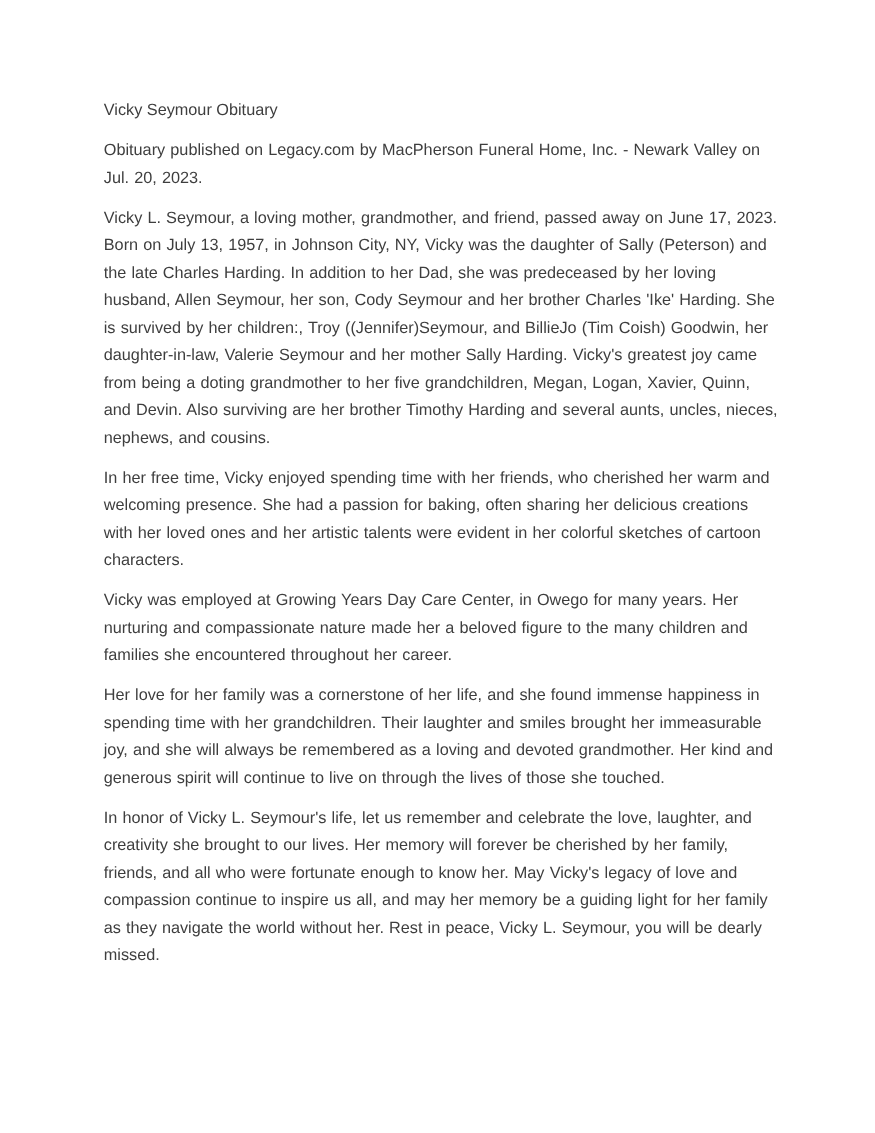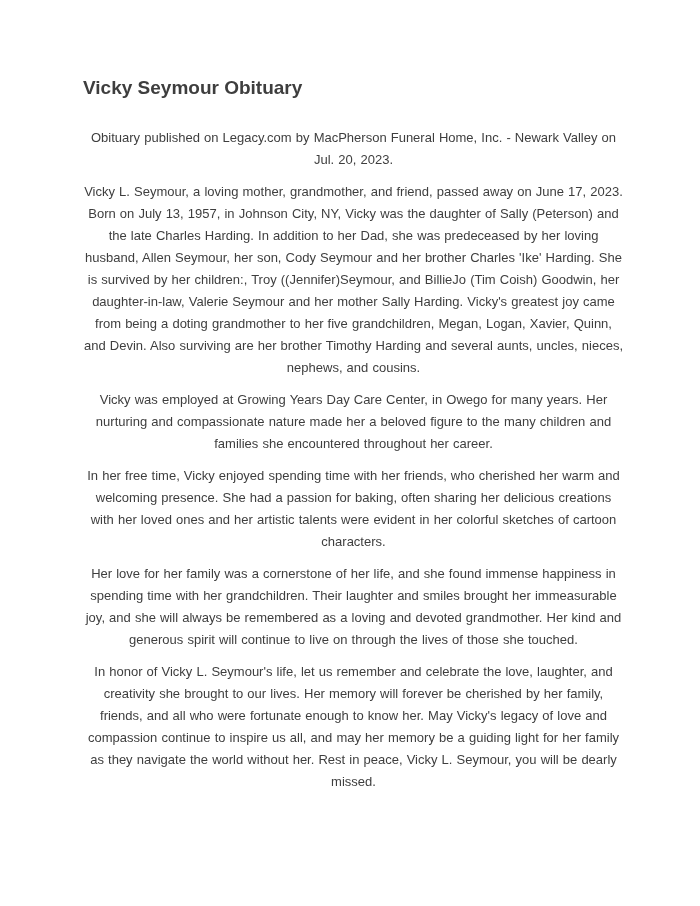--- a/index.html
+++ b/index.html
@@ -14,43 +14,43 @@
     box-sizing: border-box;
     background: #ffffff;
     padding: 77px 76px 0 83px;
     font-family: "Liberation Sans", "DejaVu Sans", sans-serif;
     font-size: 13px;
     line-height: 22px;
     color: #3e3e3e;
     overflow: hidden;
   }
   .doc-title {
-    font-size: 19px;
-    font-weight: 700;
-    margin: 0 0 28px 0;
+    font-size: 13px;
+    font-weight: 400;
+    margin: 0 0 10px 0;
     padding: 0;
   }
   .doc-paragraph {
     margin: 0 0 10px 0;
     padding: 0;
-    text-align: center;
+    text-align: left;
     word-spacing: 0.5px;
   }
 </style>
 </head>
 <body>
 
 <div class="page">
   <h1 class="doc-title">Vicky Seymour Obituary</h1>
 
   <p class="doc-paragraph">Obituary published on Legacy.com by MacPherson Funeral Home, Inc. - Newark Valley on Jul. 20, 2023.</p>
 
   <p class="doc-paragraph">Vicky L. Seymour, a loving mother, grandmother, and friend, passed away on June 17, 2023. Born on July 13, 1957, in Johnson City, NY, Vicky was the daughter of Sally (Peterson) and the late Charles Harding. In addition to her Dad, she was predeceased by her loving husband, Allen Seymour, her son, Cody Seymour and her brother Charles 'Ike' Harding. She is survived by her children:, Troy ((Jennifer)Seymour, and BillieJo (Tim Coish) Goodwin, her daughter-in-law, Valerie Seymour and her mother Sally Harding. Vicky's greatest joy came from being a doting grandmother to her five grandchildren, Megan, Logan, Xavier, Quinn, and Devin. Also surviving are her brother Timothy Harding and several aunts, uncles, nieces, nephews, and cousins.</p>
 
+  <p class="doc-paragraph">In her free time, Vicky enjoyed spending time with her friends, who cherished her warm and welcoming presence. She had a passion for baking, often sharing her delicious creations with her loved ones and her artistic talents were evident in her colorful sketches of cartoon characters.</p>
+
   <p class="doc-paragraph">Vicky was employed at Growing Years Day Care Center, in Owego for many years. Her nurturing and compassionate nature made her a beloved figure to the many children and families she encountered throughout her career.</p>
-
-  <p class="doc-paragraph">In her free time, Vicky enjoyed spending time with her friends, who cherished her warm and welcoming presence. She had a passion for baking, often sharing her delicious creations with her loved ones and her artistic talents were evident in her colorful sketches of cartoon characters.</p>
 
   <p class="doc-paragraph">Her love for her family was a cornerstone of her life, and she found immense happiness in spending time with her grandchildren. Their laughter and smiles brought her immeasurable joy, and she will always be remembered as a loving and devoted grandmother. Her kind and generous spirit will continue to live on through the lives of those she touched.</p>
 
   <p class="doc-paragraph">In honor of Vicky L. Seymour's life, let us remember and celebrate the love, laughter, and creativity she brought to our lives. Her memory will forever be cherished by her family, friends, and all who were fortunate enough to know her. May Vicky's legacy of love and compassion continue to inspire us all, and may her memory be a guiding light for her family as they navigate the world without her. Rest in peace, Vicky L. Seymour, you will be dearly missed.</p>
 
 </div>
 
 </body></html>

